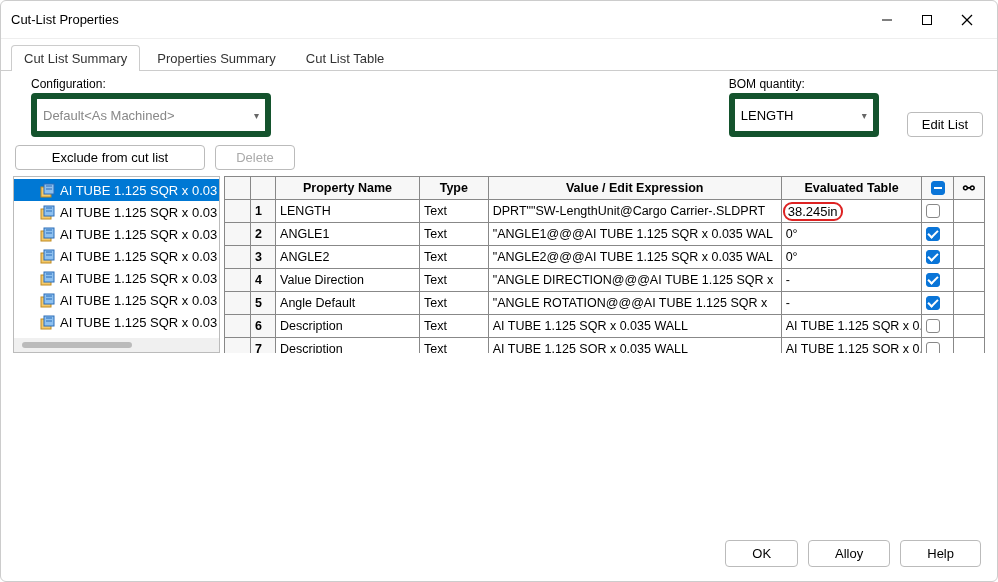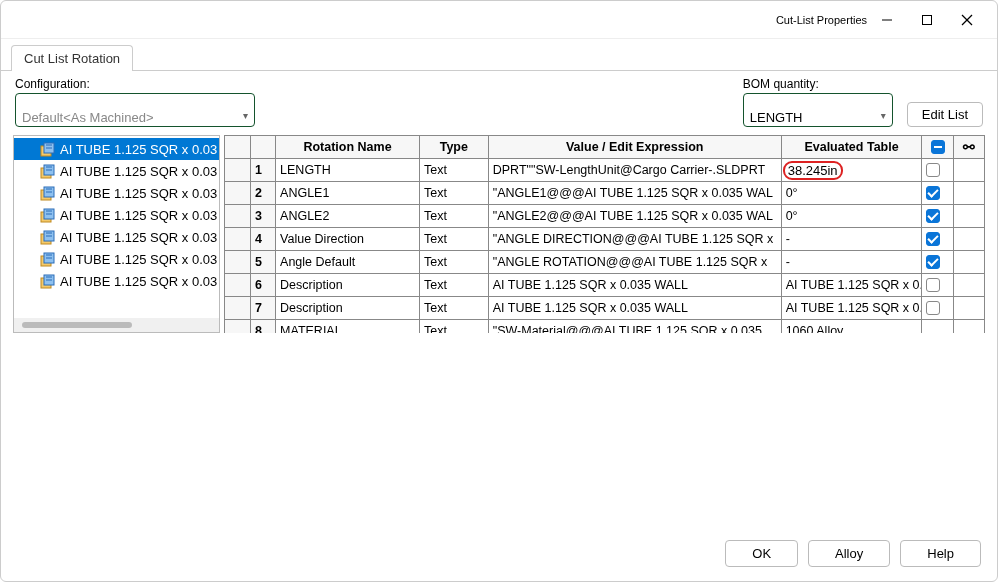--- a/index.html
+++ b/index.html
@@ -26,22 +26,21 @@
     }
     .titlebar {
       height: 38px;
       display: flex;
       align-items: center;
       padding: 0 10px;
       border-bottom: 1px solid #eee;
     }
     .titlebar-text {
       flex: 1;
-      font-size: 11px;
-      text-align: right;
+      font-size: 13px;
     }
     .titlebar-btn {
       width: 40px;
       height: 30px;
       display: flex;
       align-items: center;
       justify-content: center;
       cursor: pointer;
       font-size: 16px;
     }
@@ -66,31 +65,32 @@
     }
     .tab-underline {
       height: 1px;
       background: #ccc;
       margin-top: -1px;
     }
     .config-row {
       display: flex;
       align-items: flex-end;
       padding: 6px 14px 4px 14px;
-      gap: 14px;
+      gap: 28px;
+      margin-left: 16px;
     }
     .config-section { display: flex; flex-direction: column; gap: 2px; }
     .config-label { font-size: 12px; }
     .combo {
-      border: 1px solid #14532d;
+      border: 6px solid #14532d;
       border-radius: 4px;
       height: 26px;
       background: #fff;
       display: flex;
-      align-items: flex-start;
+      align-items: center;
       padding: 16px 6px;
       position: relative;
       color: #888;
     }
     .combo.filled { color: #000; }
     .combo-arrow {
       position: absolute;
       right: 6px;
       font-size: 10px;
       color: #666;
@@ -274,21 +274,23 @@
     </div>
     <div class="titlebar-btn">
       <svg width="12" height="12" viewBox="0 0 12 12">
           <line x1="1" y1="1" x2="11" y2="11" stroke="#000" stroke-width="1.3"></line>
           <line x1="11" y1="1" x2="1" y2="11" stroke="#000" stroke-width="1.3"></line>
         </svg>
     </div>
   </div>
 
   <div class="tabs">
-    <div class="tab active">Cut List Rotation</div>
+    <div class="tab active">Cut List Summary</div>
+    <div class="tab">Properties Summary</div>
+    <div class="tab">Cut List Table</div>
   </div>
   <div class="tab-underline"></div>
 
   <div class="config-row">
     <div class="config-section" style="width:240px;">
       <span class="config-label">Configuration:</span>
       <div class="combo">
         <span>Default&lt;As Machined&gt;</span>
         <span class="combo-arrow">▾</span>
       </div>
@@ -299,20 +301,24 @@
       <div class="combo filled">
         <span>LENGTH</span>
         <span class="combo-arrow">▾</span>
       </div>
     </div>
     <div style="padding-bottom:0px;">
       <button class="btn">Edit List</button>
     </div>
   </div>
 
+  <div class="action-row">
+    <button class="btn" style="width:190px;">Exclude from cut list</button>
+    <button class="btn disabled" style="width:80px;">Delete</button>
+  </div>
 
   <div class="main-area">
 
     <div class="tree-panel">
       <div id="tree-container">
           <div class="tree-item selected">
             <span class="tree-icon">
               <svg viewBox="0 0 16 16">
                 <rect x="1" y="5" width="10" height="10" fill="#f4c96a" stroke="#c08a20"></rect>
                 <rect x="4" y="2" width="10" height="10" fill="#8ec1f0" stroke="#2a6db8"></rect>
@@ -403,21 +409,21 @@
             <col class="c-type">
             <col class="c-value">
             <col class="c-eval">
             <col class="c-chk">
             <col class="c-link">
         </colgroup>
         <thead>
           <tr>
             <th></th>
             <th></th>
-            <th>Rotation Name</th>
+            <th>Property Name</th>
             <th>Type</th>
             <th>Value / Edit Expression</th>
             <th>Evaluated Table</th>
             <th class="chk-cell"><span class="chk partial"></span></th>
             <th class="chk-cell"><span class="link-icon">⚯</span></th>
           </tr>
         </thead>
         <tbody id="tbody">
             <tr>
               <td class="row-num"></td>

